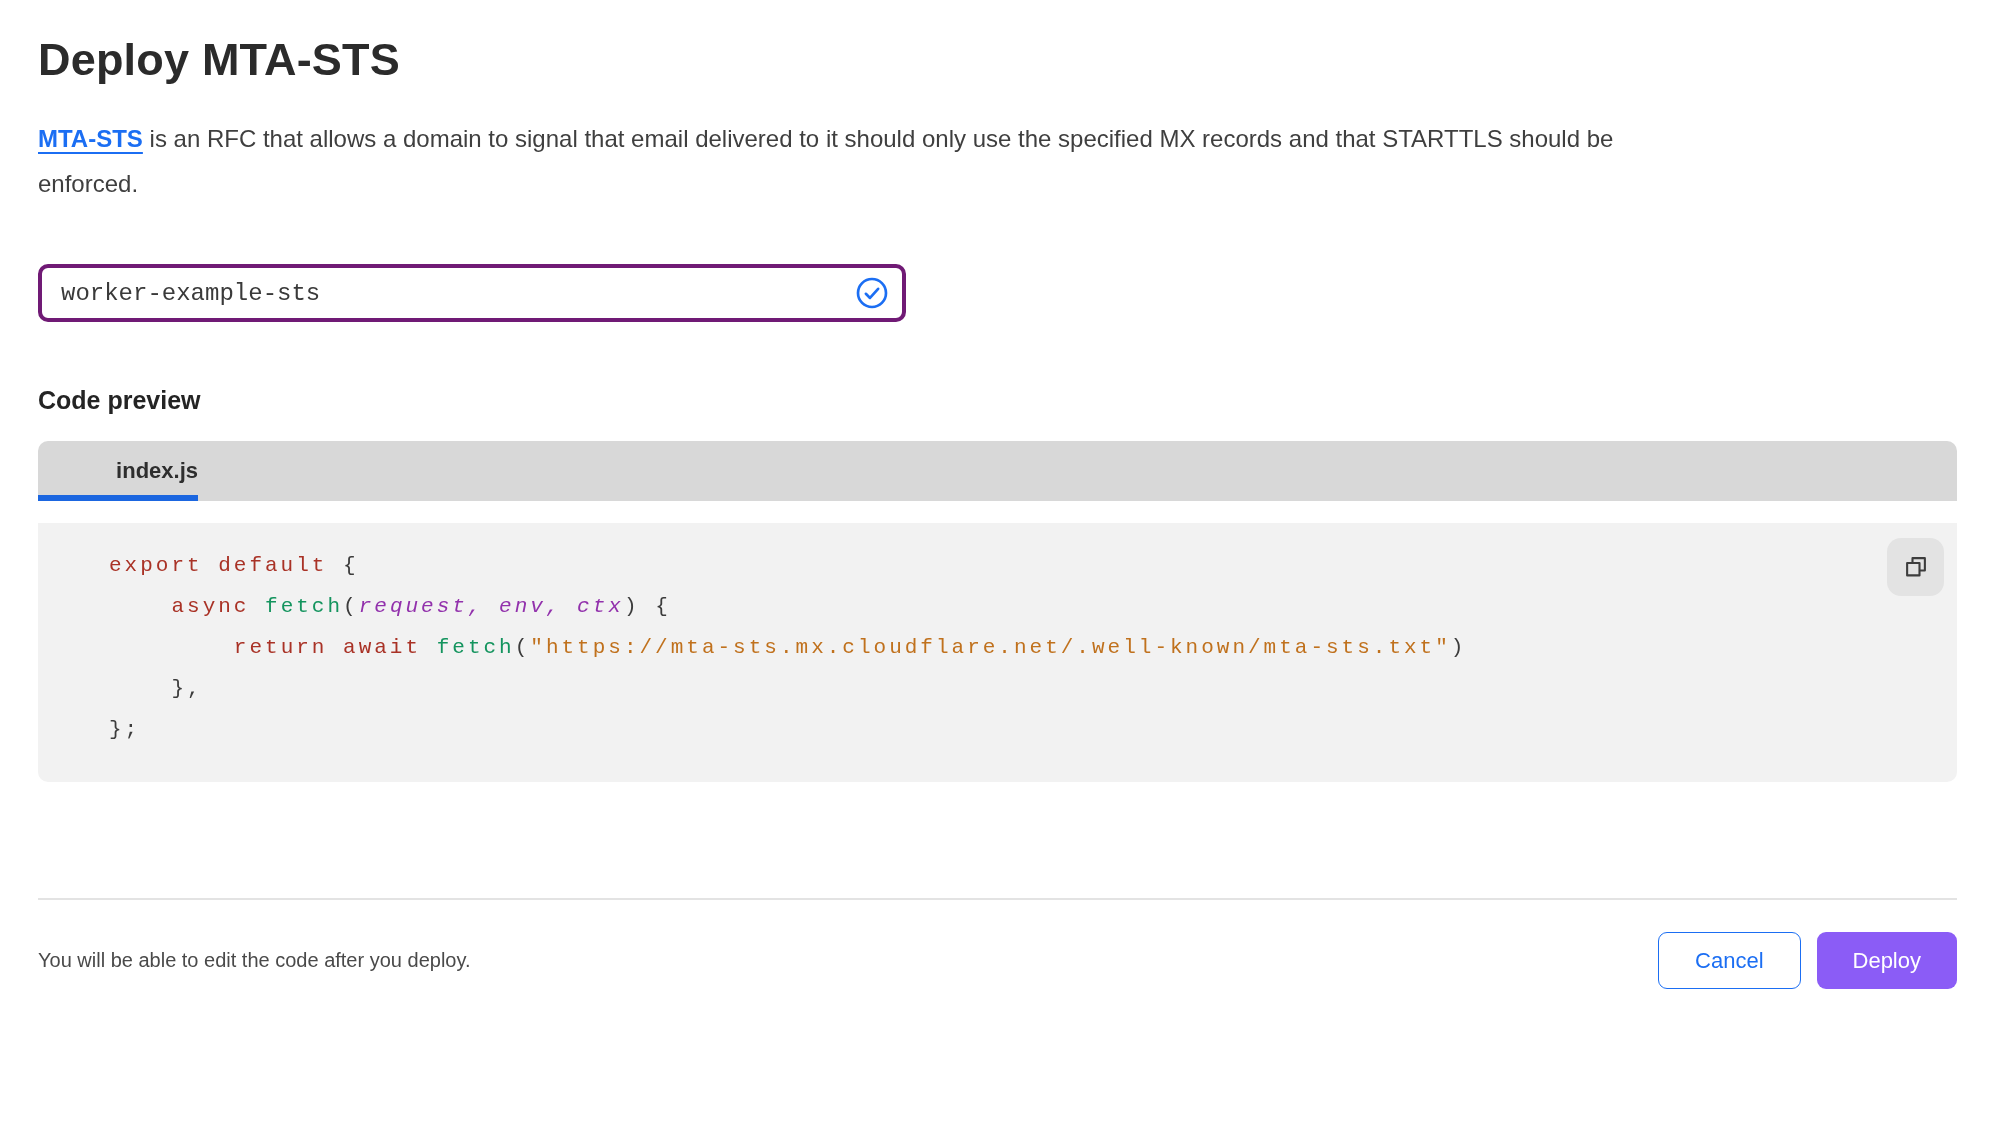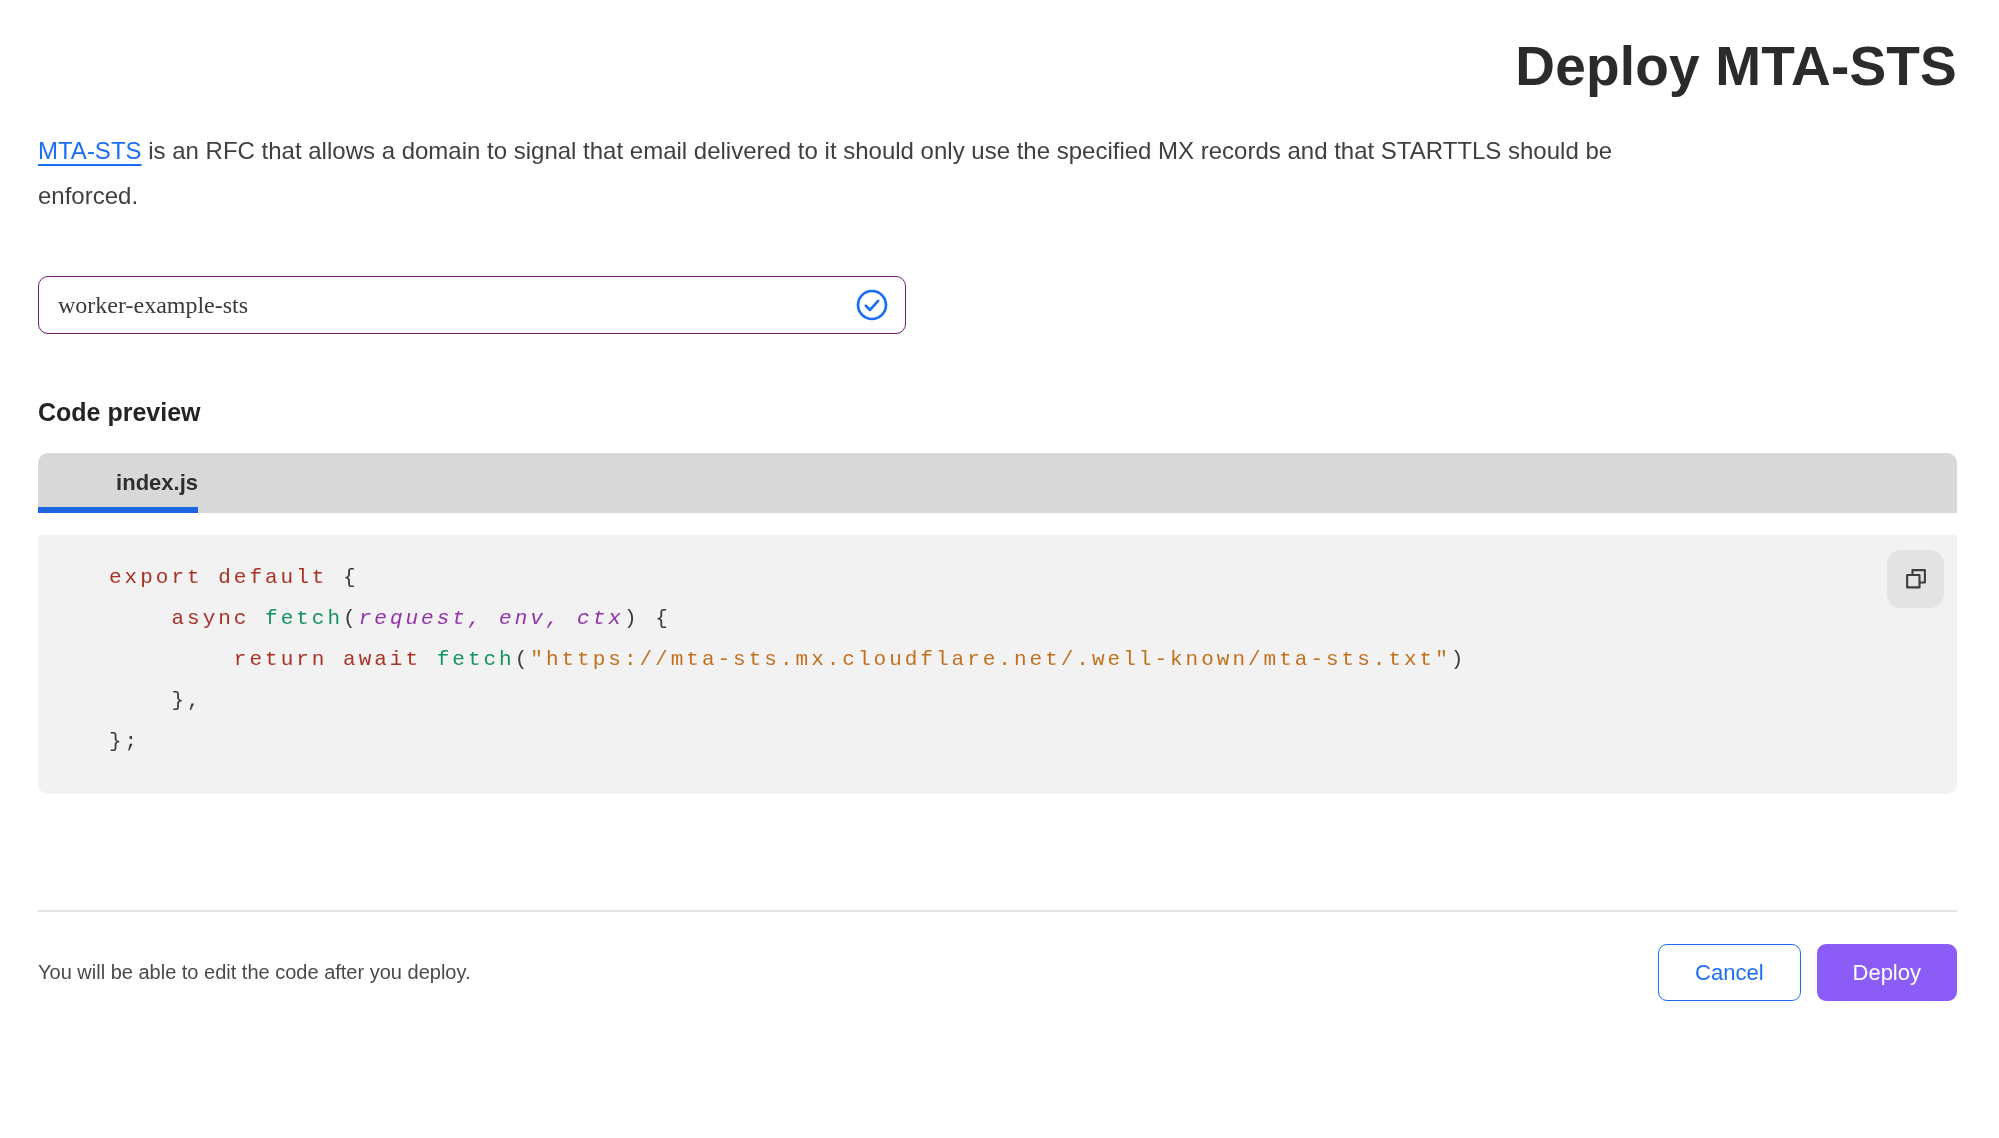--- a/index.html
+++ b/index.html
@@ -6,43 +6,43 @@
   html, body { margin: 0; padding: 0; background: #ffffff; }
   body {
     width: 1999px; height: 1138px;
     font-family: "Liberation Sans", sans-serif;
     color: #2b2b2b;
     overflow: hidden;
   }
   .page { width: 1919px; margin: 0 0 0 38px; padding-top: 34px; }
 
   h1.page-title {
-    font-size: 55px; font-weight: 700; color: #2b2b2b;
-    margin: 0; letter-spacing: 0.2px; text-align: right;
+    font-size: 45px; font-weight: 700; color: #2b2b2b;
+    margin: 0; letter-spacing: 0.2px;
   }
   p.desc {
     margin: 30px 0 0 0;
     font-size: 24px; line-height: 45px; color: #3f3f3f;
     max-width: 1630px;
   }
-  a.link { color: #1b6ef3; text-decoration: underline; text-underline-offset: 5px; cursor: pointer; }
+  a.link { color: #1b6ef3; text-decoration: underline; text-underline-offset: 5px; cursor: pointer; font-weight: bold; }
 
   .field { margin-top: 58px; }
   .field-label, .section-label {
     font-size: 25px; font-weight: 700; color: #242424; display: block;
   }
   .input-wrap {
     position: relative; margin-top: 18px;
     width: 868px; height: 58px;
   }
   .input-wrap input {
     width: 100%; height: 100%;
-    border: 1px solid #701a75; border-radius: 10px;
+    border: 4px solid #701a75; border-radius: 10px;
     padding: 0 56px 0 19px;
-    font-family: Liberation Serif, serif;
+    font-family: Liberation Mono, monospace;
     font-size: 24px; color: #3a3a3a; background: #fff;
     outline: none;
   }
   .check-icon {
     position: absolute; right: 18px; top: 50%;
     width: 32px; height: 32px; margin-top: -16px;
     display: inline-flex;
   }
 
   .code-section { margin-top: 64px; }

